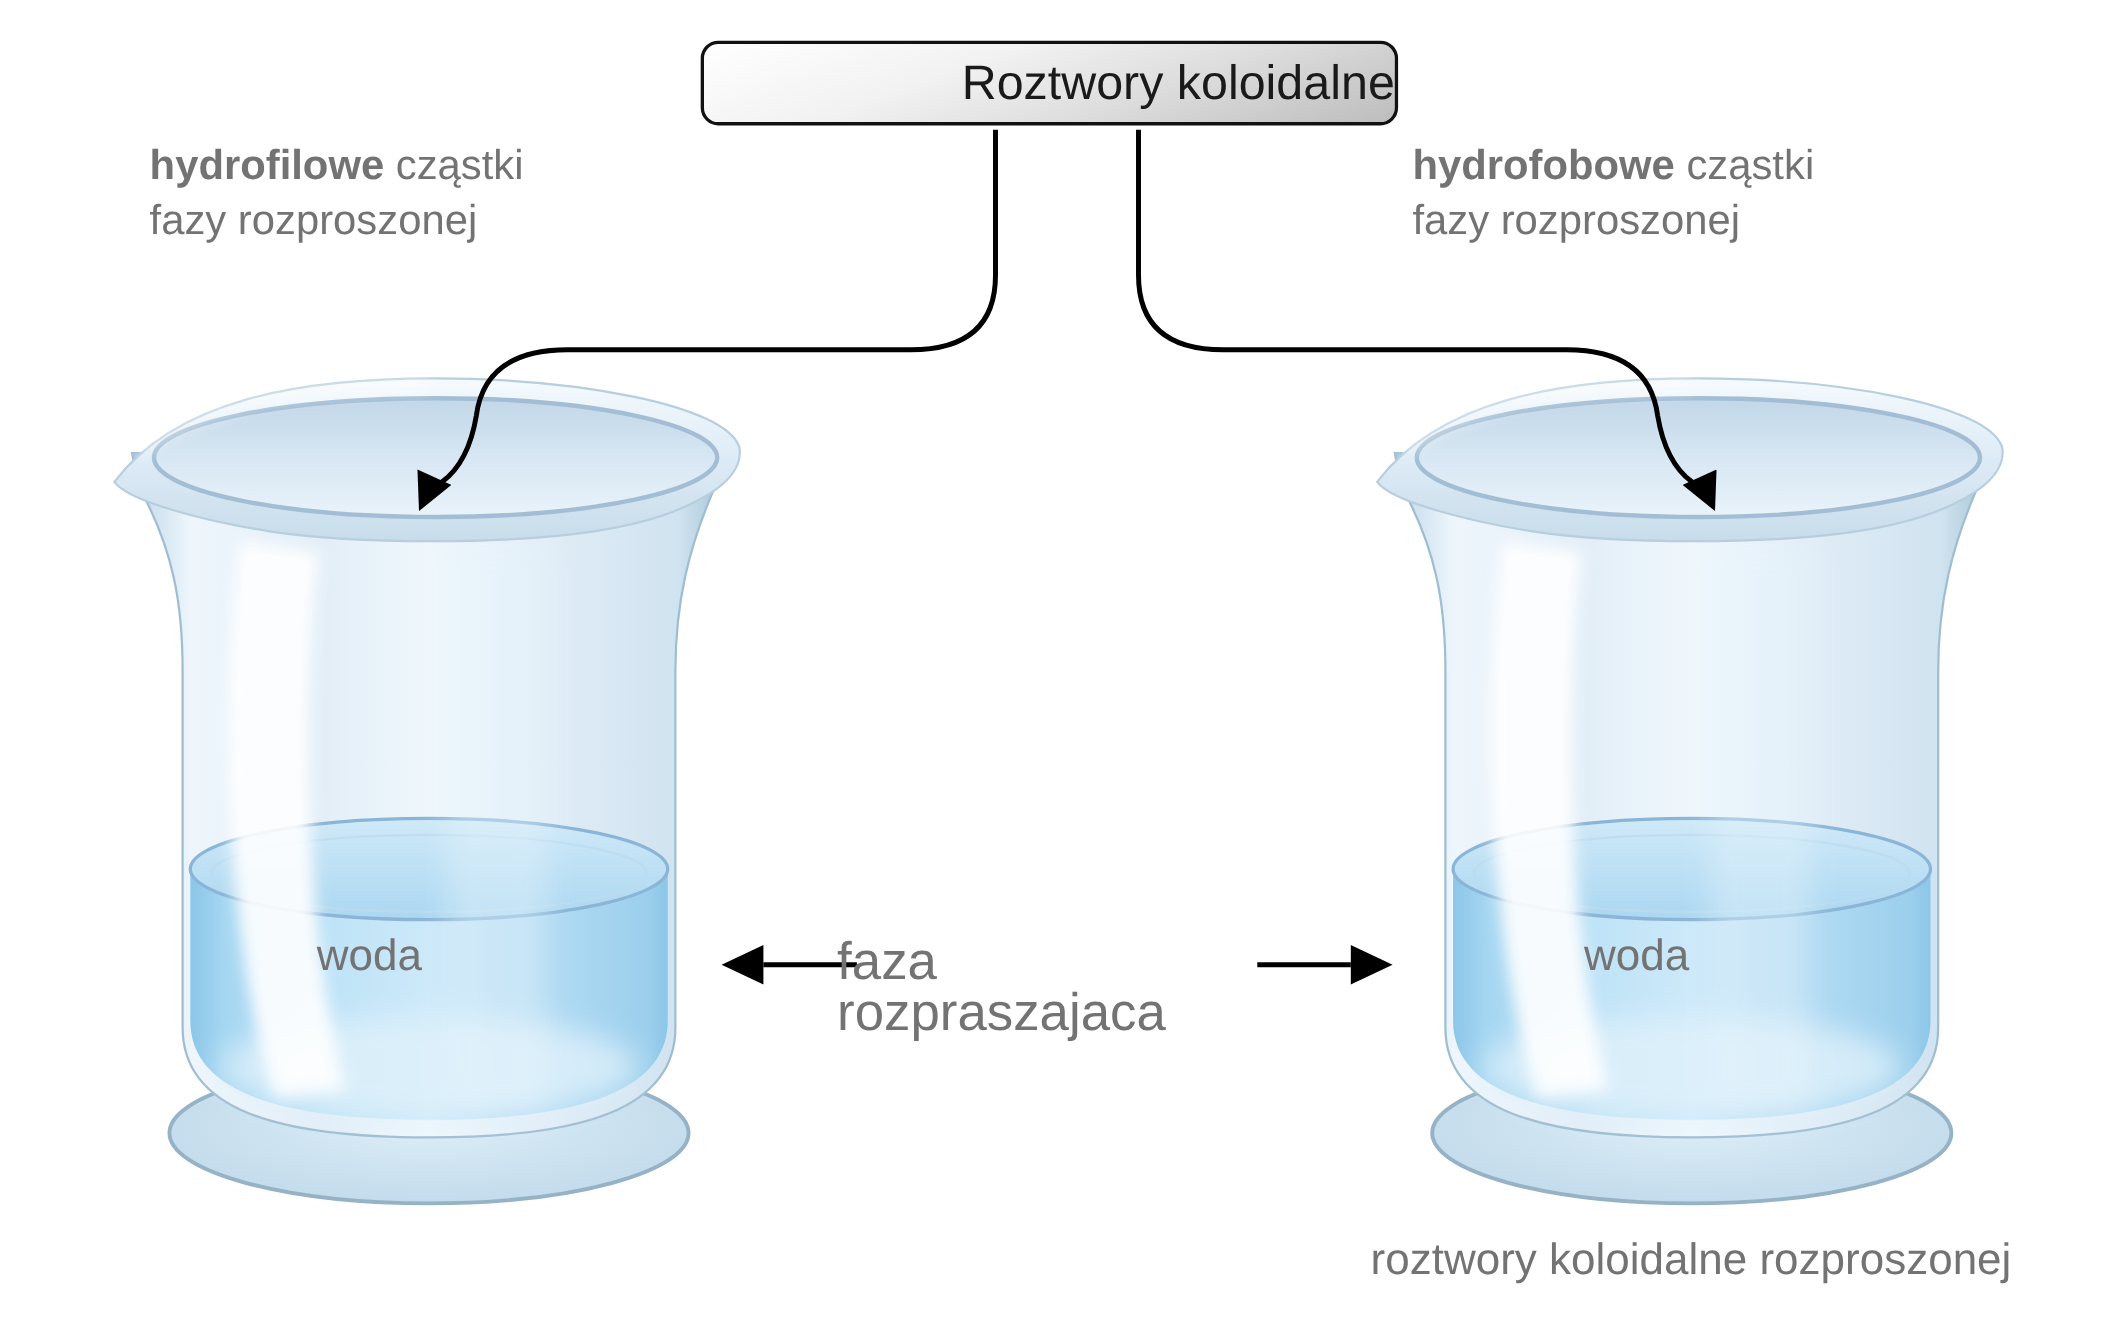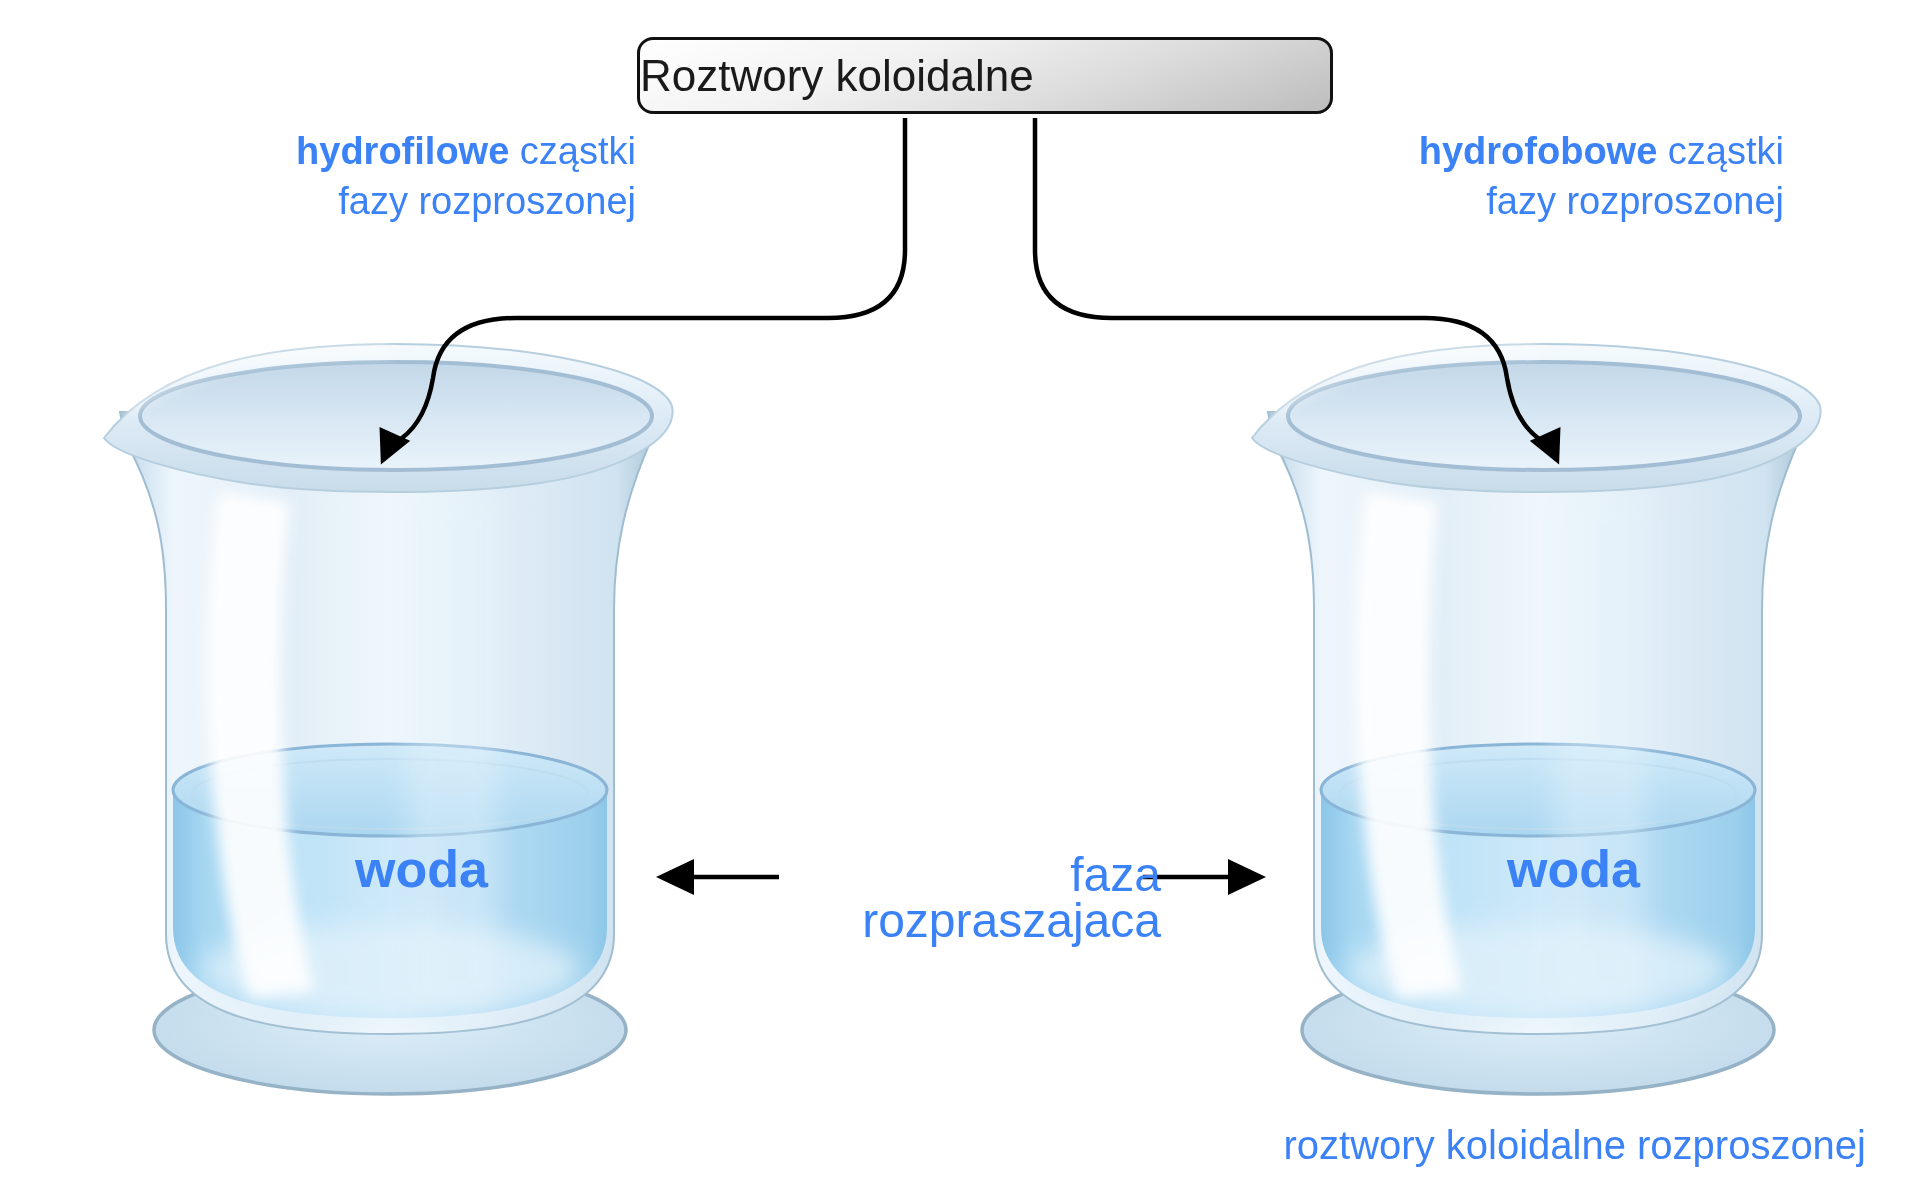--- a/index.html
+++ b/index.html
@@ -5,33 +5,33 @@
   html,body{margin:0;padding:0;background:#ffffff;}
   .canvas{
     position:relative;
     width:1920px;height:1200px;
     background:#ffffff;
     font-family:"Liberation Sans", sans-serif;
     color:#1a1a1a;
     overflow:hidden;
   }
   .art{position:absolute;left:0;top:0;width:1920px;height:1200px;}
-  .lbl{position:absolute;text-align:right;color:#3b82f6;}
+  .lbl{position:absolute;text-align:left;color:#737373;}
   .title-box{
-    position:absolute;left:637px;top:37px;width:696px;height:77px;
+    position:absolute;left:637px;top:37px;width:634px;height:77px;
     border:3px solid #111;border-radius:16px;
     background:linear-gradient(160deg,#ffffff 0%,#f2f2f2 35%,#dcdcdc 65%,#bdbdbd 100%);
-    display:flex;align-items:center;justify-content:flex-start;
+    display:flex;align-items:center;justify-content:flex-end;
     font-size:44px;line-height:1;
     box-sizing:border-box;
   }
   .particles{width:500px;top:126px;font-size:38px;line-height:50px;}
   .particles b{font-weight:bold;}
   .mid-label{left:761px;top:852px;width:400px;font-size:48px;line-height:46px;}
-  .woda{width:200px;top:846px;font-size:52px;line-height:46px;font-weight:bold;}
+  .woda{width:200px;top:846px;font-size:40px;line-height:46px;}
   .caption{width:620px;top:1122px;font-size:40px;line-height:46px;}
 </style>
 </head>
 <body>
 
 <div class="canvas">
 
   <svg class="art" viewBox="0 0 1920 1200" aria-hidden="true">
     <defs>
       <linearGradient id="glassH" x1="0" y1="0" x2="1" y2="0">

